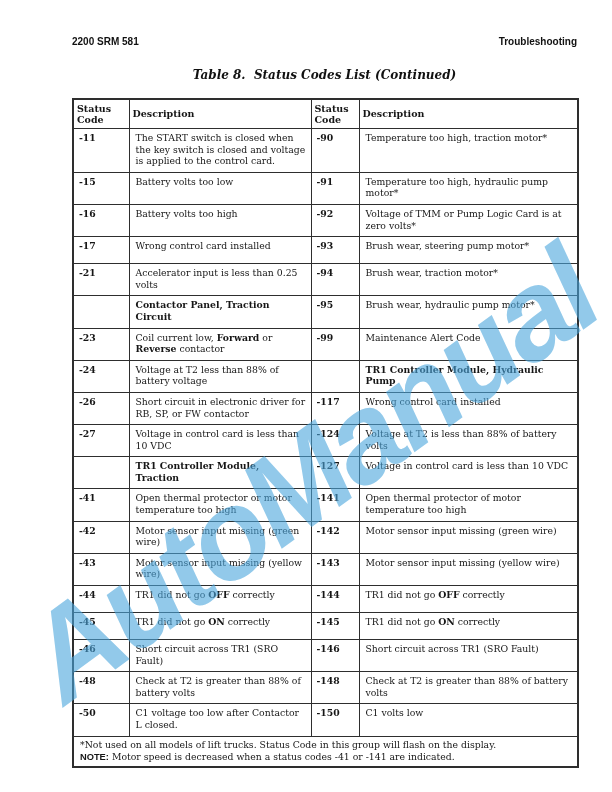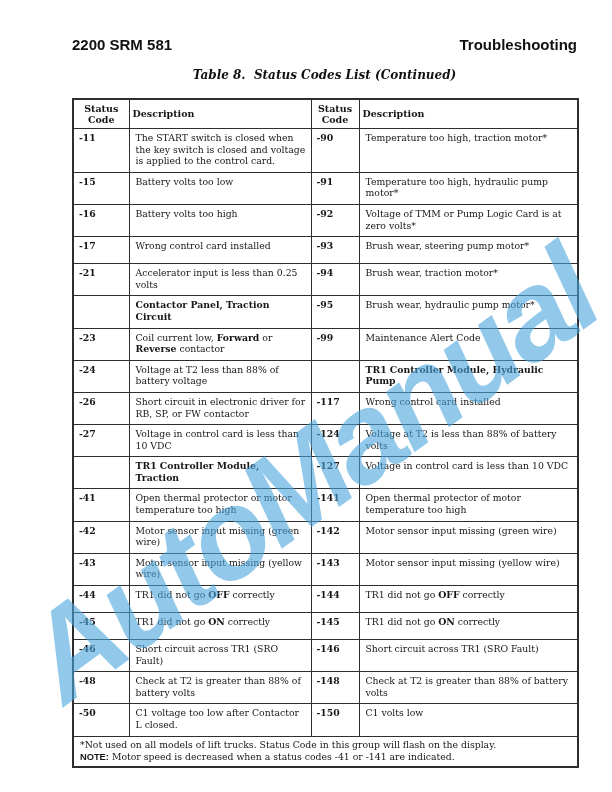--- a/index.html
+++ b/index.html
@@ -8,42 +8,42 @@
     width:612px;height:792px;
     background:#ffffff;
     font-family:"DejaVu Serif", serif;
     color:#161616;
     overflow:hidden;
   }
   .running-header{
     position:absolute;top:36px;left:72px;width:505px;
     display:flex;justify-content:space-between;
     font-family:"Liberation Sans", sans-serif;
-    font-weight:bold;font-size:15px;color:#111;
+    font-weight:bold;font-size:10px;color:#111;
   }
   .table-title{
     position:absolute;top:68px;left:72px;width:505px;
     text-align:center;
     font-size:12px;font-weight:bold;font-style:italic;
     white-space:pre;color:#111;
   }
   table.status-table{
     position:absolute;top:98px;left:72px;width:505px;
     border-collapse:collapse;table-layout:fixed;
     font-size:9.3px;line-height:11.6px;color:#161616;
     border:2px solid #2e2e2e;
   }
   .status-table th,.status-table td{
     border:1px solid #2e2e2e;
     vertical-align:top;
     padding:3px 5px 5px 5px;
     overflow:hidden;
   }
   .status-table th{
-    text-align:center;vertical-align:middle;
+    text-align:left;vertical-align:middle;
     font-weight:bold;font-size:9.5px;line-height:11.5px;
     height:24px;padding:2px 3px;
   }
   .status-table th.desc-h{text-align:left;}
   .status-table td.code{
     text-align:left;font-weight:bold;height:18px;
   }
   .status-table td.desc{padding-left:6px;}
   .b{font-weight:bold;text-align:center;}
   .sans{font-family:"Liberation Sans", sans-serif;font-weight:bold;}

